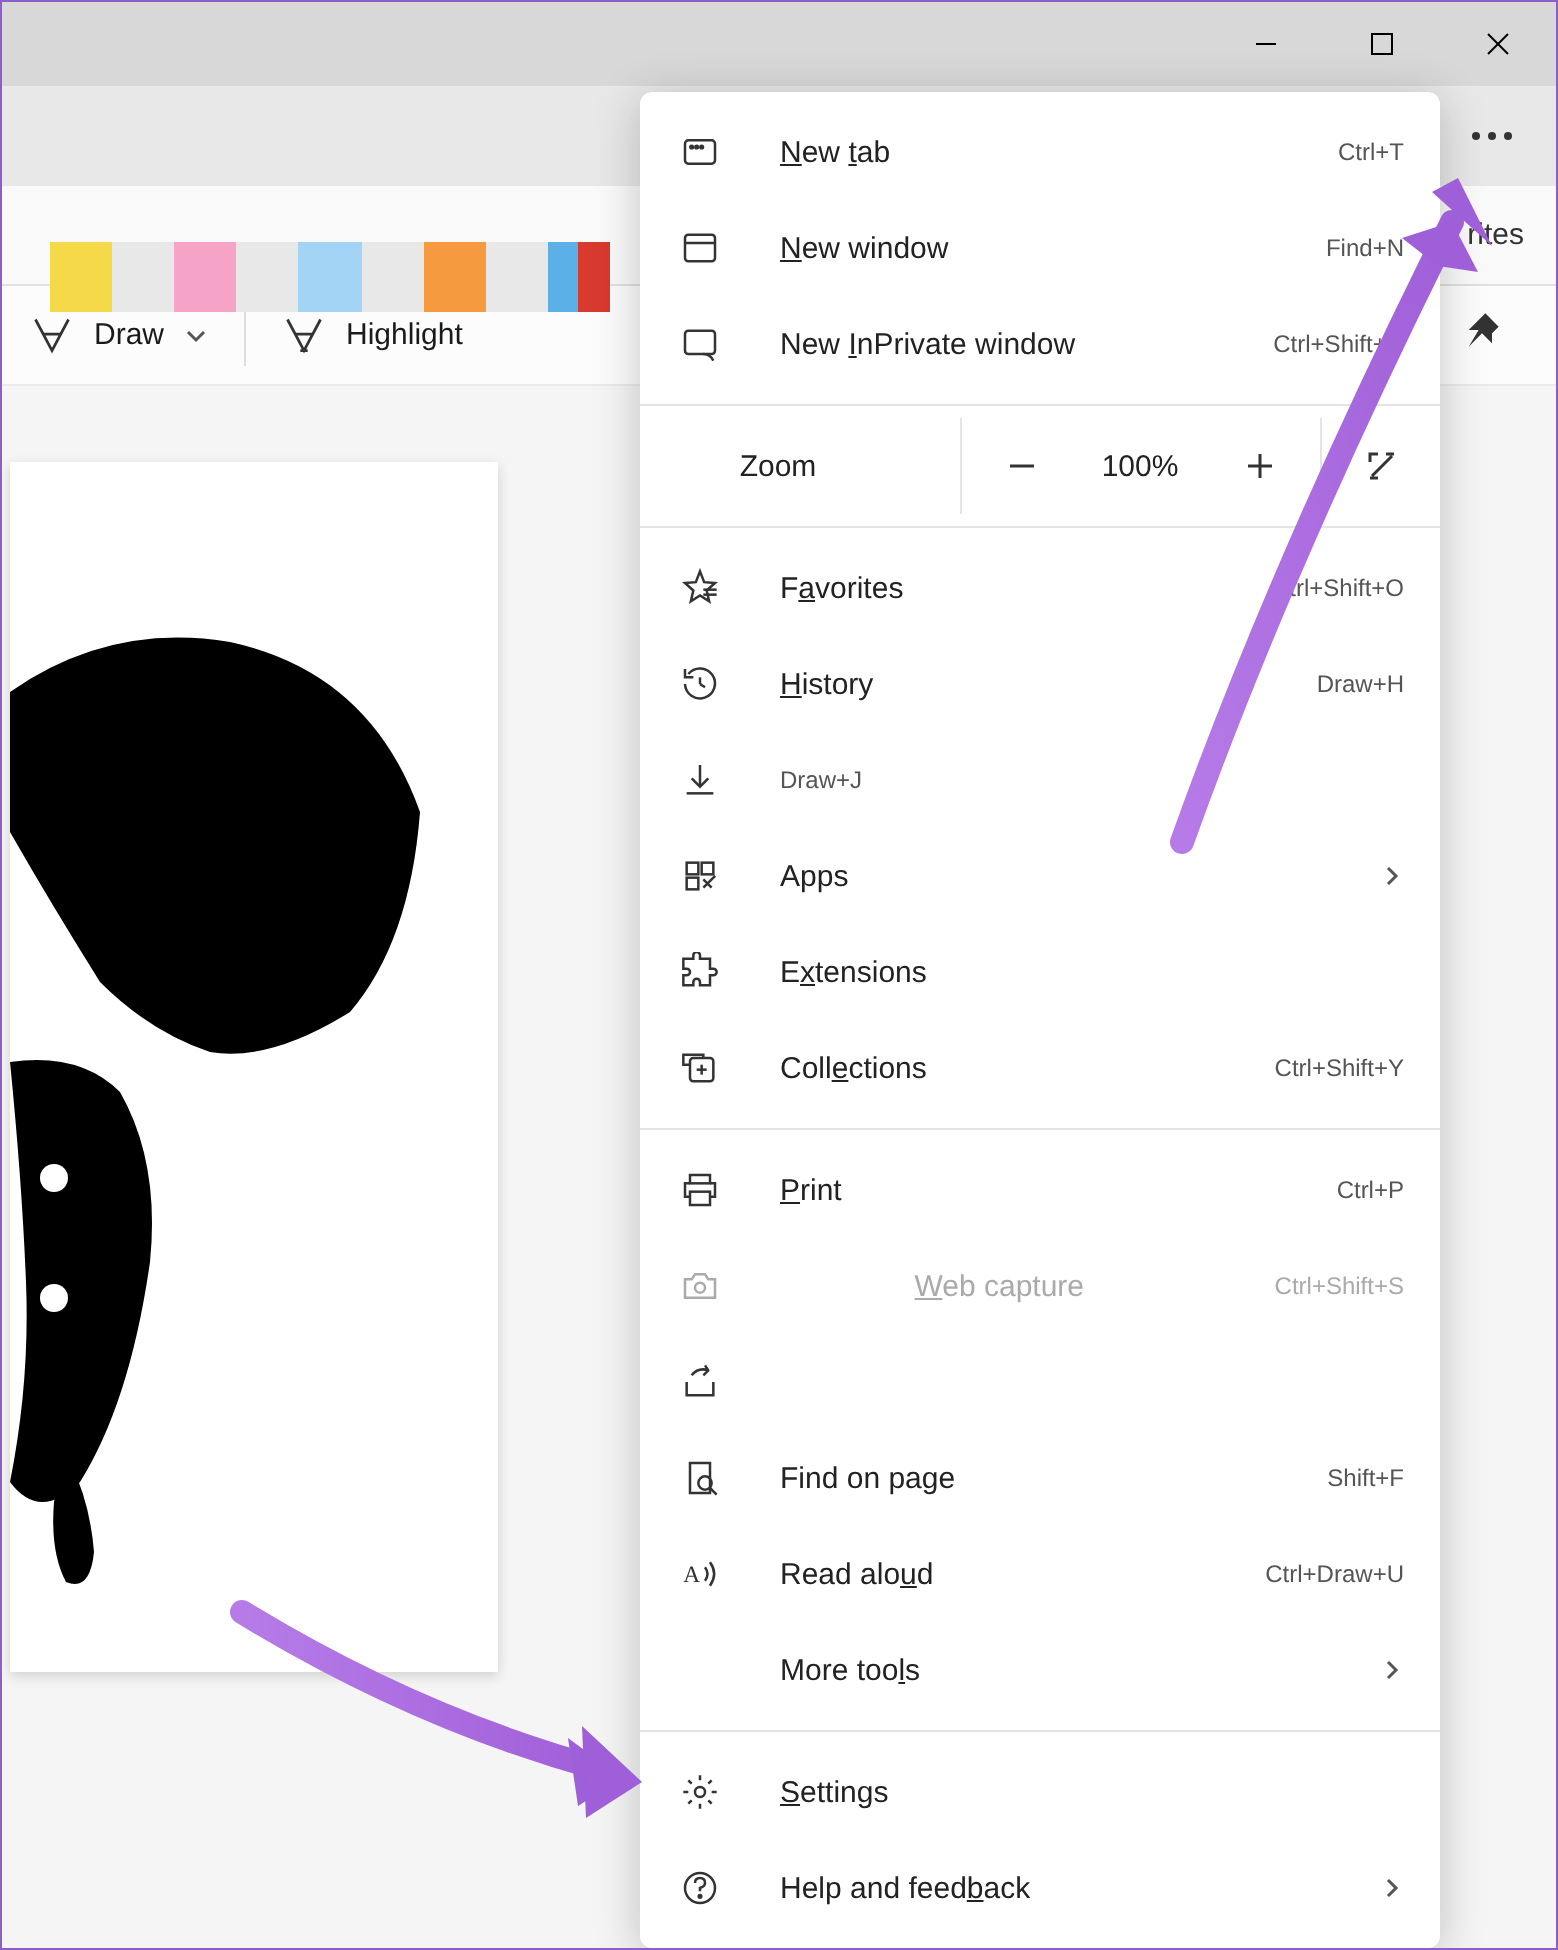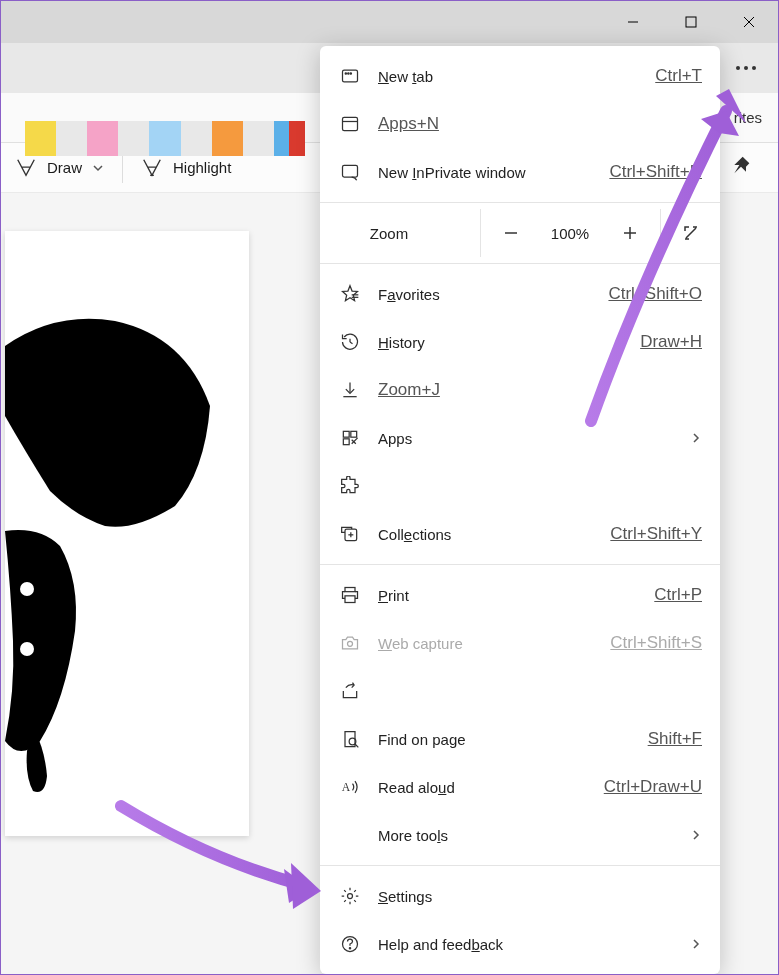--- a/index.html
+++ b/index.html
@@ -18,25 +18,25 @@
     .db-item { display: flex; align-items: center; gap: 10px; padding: 0 10px; height: 40px; }
     .db-sep { width: 1px; height: 30px; background: #ddd; }
     .pin { position: absolute; right: 27px; top: 12px; }
     
     .colorstrip { position: absolute; left: 24px; top: 120px; width: 280px; height: 35px; display: flex; }
     .cs { flex: 1; height: 100%; }
     
     .page { position: absolute; left: 4px; top: 230px; width: 244px; height: 605px; background: #fff; box-shadow: 0 2px 6px rgba(0,0,0,0.15); }
     
     .menu { position: absolute; left: 319px; top: 45px; width: 400px; background: #fff; border-radius: 6px; box-shadow: 0 4px 24px rgba(0,0,0,0.22); padding: 6px 0; z-index: 100; }
-    .mi { display: flex; align-items: center; height: 48px; padding: 0 18px; gap: 16px; }
+    .mi { display: flex; align-items: center; height: 48px; padding: 0 18px; gap: 28px; }
     .mi .ico { width: 24px; height: 24px; display: flex; align-items: center; justify-content: center; flex-shrink: 0; }
     .mi .lbl { flex: 1; color: #222; }
-    .mi .sc { color: #555; font-size: 17px; text-decoration: underline; }
-    .mi.disabled .lbl, .mi.disabled .sc, .mi.disabled .ico { color: #aaa; }
+    .mi .sc { color: #555; font-size: 12px; }
+    .mi.disabled .lbl, .mi.disabled .sc, .mi.disabled .ico { color: #aaa; text-align: center; }
     .mi .chev { color: #555; }
     .sep { height: 1px; background: #e4e4e4; margin: 6px 0; }
     
     .zoom { display: flex; align-items: center; height: 48px; padding: 0 0 0 18px; justify-content: space-between; }
     .zoom .zl { flex: 1; text-align: center; padding-right: 40px; color: #222; }
     .zbtn { width: 60px; height: 48px; display: flex; align-items: center; justify-content: center; border-left: 1px solid #e4e4e4; color: #333; }
     .zval { width: 60px; text-align: center; color: #222; }
     .zbtn.nb { border-left: none; }
     
     svg { display: block; }
@@ -141,21 +141,22 @@
     <span class="lbl"><span style="text-decoration:underline">N</span>ew <span style="text-decoration:underline">t</span>ab</span>
     <span class="sc">Ctrl+T</span>
   </div>
   <div class="mi">
     <span class="ico">
         <svg width="20" height="20" viewBox="0 0 24 24" fill="none" stroke="#333" stroke-width="1.5">
           <rect x="3" y="4" width="18" height="16" rx="2"></rect>
           <line x1="3" y1="9" x2="21" y2="9"></line>
         </svg>
       </span>
-    <span class="sc">Apps+N</span>
+    <span class="lbl"><span style="text-decoration:underline">N</span>ew window</span>
+    <span class="sc">Find+N</span>
   </div>
   <div class="mi">
     <span class="ico">
         <svg width="20" height="20" viewBox="0 0 24 24" fill="none" stroke="#333" stroke-width="1.5">
           <rect x="3" y="4" width="18" height="14" rx="2"></rect>
           <path d="M14 18 Q18 18 20 22"></path>
         </svg>
       </span>
     <span class="lbl">New <span style="text-decoration:underline">I</span>nPrivate window</span>
     <span class="sc">Ctrl+Shift+N</span>
@@ -205,21 +206,21 @@
     <span class="sc">Draw+H</span>
   </div>
   <div class="mi">
     <span class="ico">
         <svg width="20" height="20" viewBox="0 0 24 24" fill="none" stroke="#333" stroke-width="1.5">
           <line x1="12" y1="3" x2="12" y2="15"></line>
           <path d="M7 11 L12 16 L17 11"></path>
           <line x1="4" y1="20" x2="20" y2="20"></line>
         </svg>
       </span>
-    <span class="sc">Zoom+J</span>
+    <span class="sc">Draw+J</span>
   </div>
   <div class="mi">
     <span class="ico">
         <svg width="20" height="20" viewBox="0 0 24 24" fill="none" stroke="#333" stroke-width="1.5">
           <rect x="4" y="4" width="7" height="7"></rect>
           <rect x="13" y="4" width="7" height="7"></rect>
           <rect x="4" y="13" width="7" height="7"></rect>
           <path d="M16.5 10 L16.5 20 M13 16.5 L20 16.5" transform="rotate(45 16.5 16.5)"></path>
         </svg>
       </span>
@@ -229,20 +230,21 @@
           <path d="M4 2 L8 6 L4 10" fill="none" stroke="#555" stroke-width="1.5"></path>
         </svg>
       </span>
   </div>
   <div class="mi">
     <span class="ico">
         <svg width="20" height="20" viewBox="0 0 24 24" fill="none" stroke="#333" stroke-width="1.5">
           <path d="M8 4 L8 2 A2 2 0 0 1 12 2 L12 4 L18 4 L18 10 L20 10 A2 2 0 0 1 20 14 L18 14 L18 20 L12 20 L12 18 A2 2 0 0 0 8 18 L8 20 L2 20 L2 14 L4 14 A2 2 0 0 0 4 10 L2 10 L2 4 Z"></path>
         </svg>
       </span>
+    <span class="lbl">E<span style="text-decoration:underline">x</span>tensions</span>
   </div>
   <div class="mi">
     <span class="ico">
         <svg width="20" height="20" viewBox="0 0 24 24" fill="none" stroke="#333" stroke-width="1.5">
           <rect x="6" y="6" width="14" height="14" rx="2"></rect>
           <path d="M6 10 L2 10 L2 4 L14 4 L14 6"></path>
           <line x1="13" y1="10" x2="13" y2="16"></line>
           <line x1="10" y1="13" x2="16" y2="13"></line>
         </svg>
       </span>

